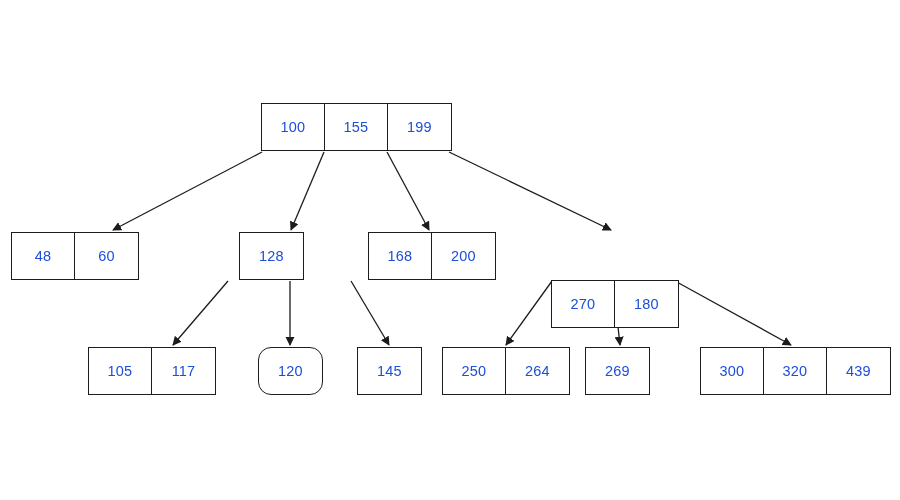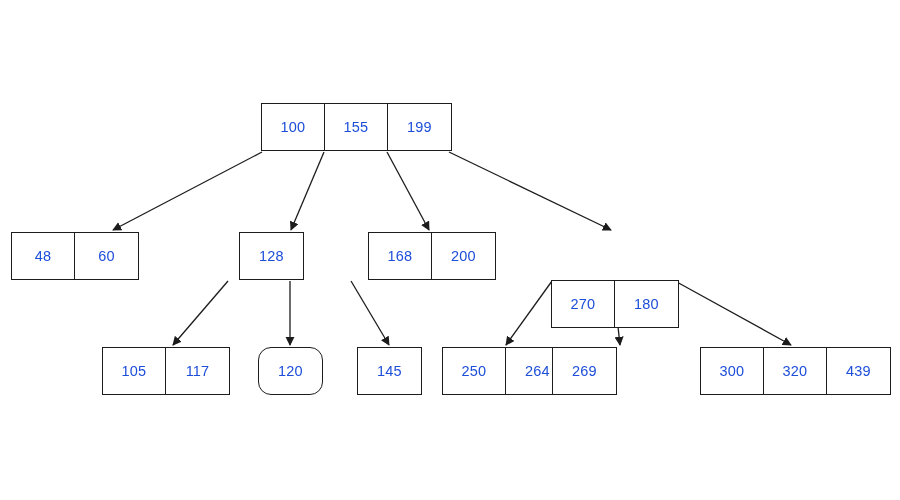--- a/index.html
+++ b/index.html
@@ -87,35 +87,35 @@
         <div class="btree-cell">128</div>
       </div>
       <div class="btree-node" style="left: 368px; top: 232px;">
         <div class="btree-cell">168</div>
         <div class="btree-cell">200</div>
       </div>
       <div class="btree-node" style="left: 551px; top: 232px; margin-top: 48px;">
         <div class="btree-cell">270</div>
         <div class="btree-cell">180</div>
       </div>
-      <div class="btree-node" style="left: 102px; top: 347px;">
+      <div class="btree-node" style="left: 88px; top: 347px;">
         <div class="btree-cell">105</div>
         <div class="btree-cell">117</div>
       </div>
       <div class="btree-node" style="left: 258px; top: 347px; border-radius: 13px;">
         <div class="btree-cell">120</div>
       </div>
       <div class="btree-node" style="left: 357px; top: 347px;">
         <div class="btree-cell">145</div>
       </div>
       <div class="btree-node" style="left: 442px; top: 347px; justify-content: flex-end;">
         <div class="btree-cell">250</div>
         <div class="btree-cell">264</div>
       </div>
-      <div class="btree-node" style="left: 552px; top: 347px;">
+      <div class="btree-node" style="left: 585px; top: 347px;">
         <div class="btree-cell">269</div>
       </div>
       <div class="btree-node" style="left: 700px; top: 347px; align-items: flex-end;">
         <div class="btree-cell">300</div>
         <div class="btree-cell">320</div>
         <div class="btree-cell">439</div>
       </div>
     </div>
 
 </div>

